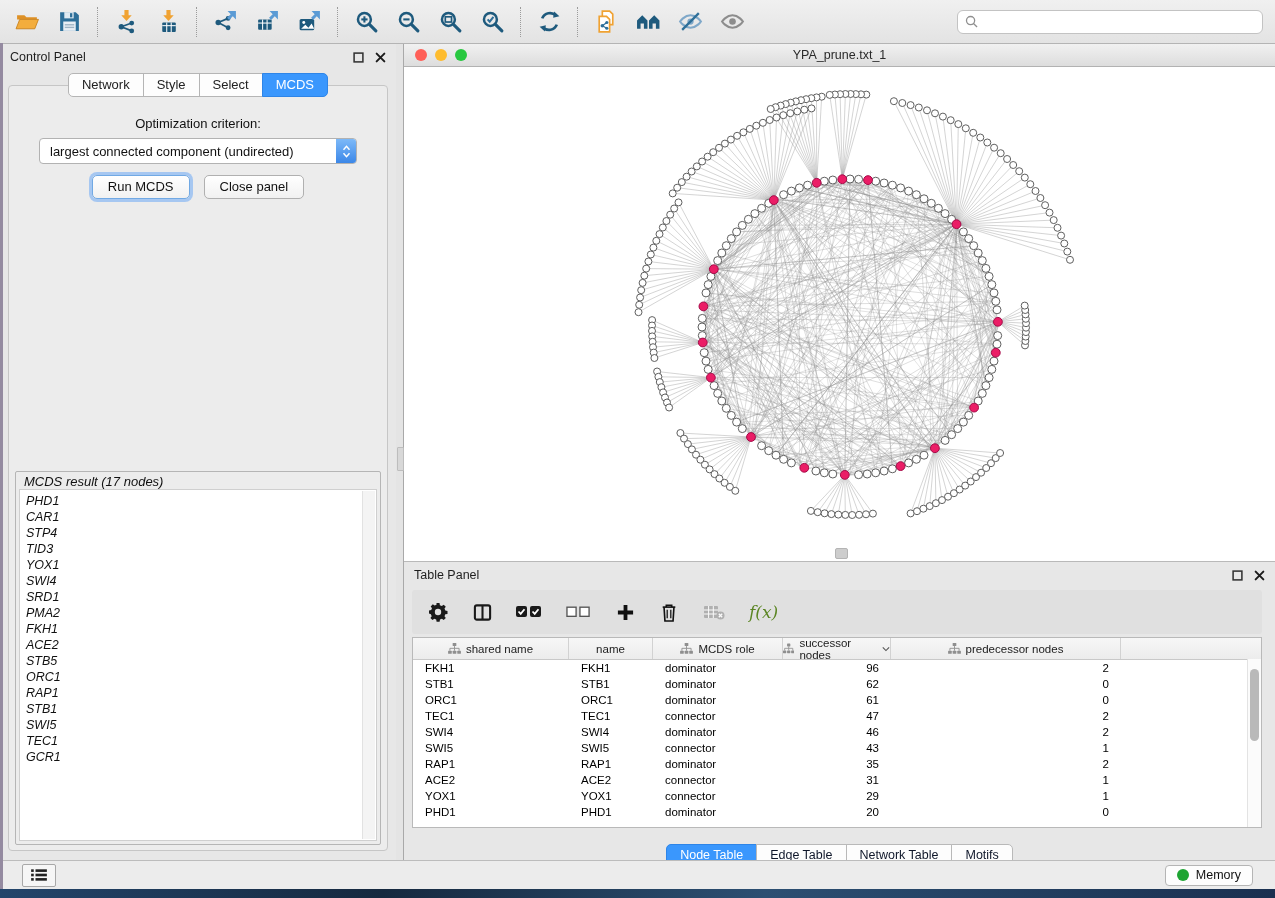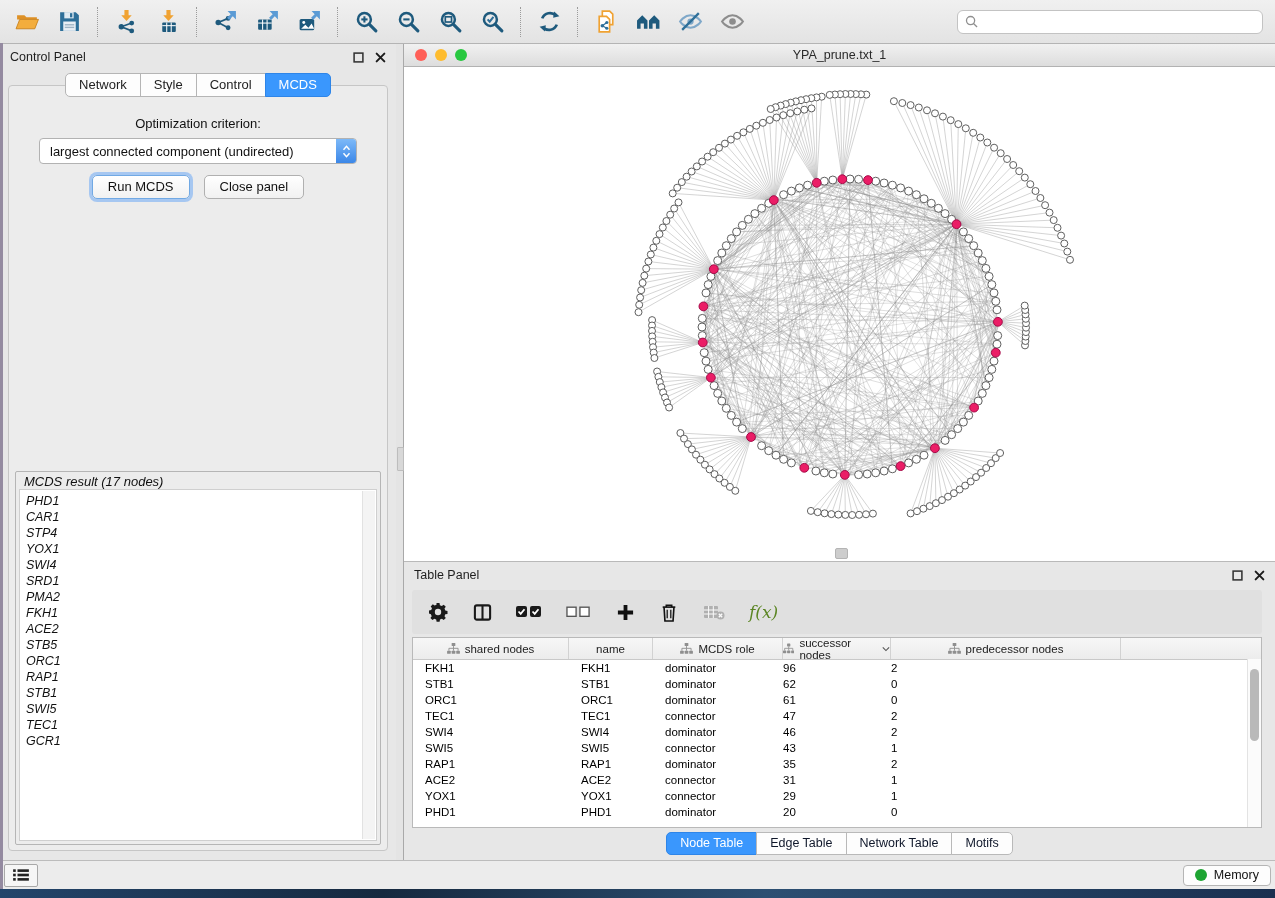--- a/index.html
+++ b/index.html
@@ -70,32 +70,32 @@
   .tp-tool.disabled{opacity:.9;}
   .fx{font:italic 17px "DejaVu Serif",serif;color:#4d7c0f;}
 
   .ntable{margin:3px 13px 0 8px;background:#fff;border:1px solid #b9b9b9;height:189px;flex:0 0 189px;position:relative;overflow:hidden;}
   .thead{height:21px;display:flex;background:linear-gradient(#f7f7f7,#ececec);border-bottom:1px solid #c9c9c9;}
   .th{display:flex;align-items:center;justify-content:center;gap:5px;border-right:1px solid #d2d2d2;font-size:11.5px;color:#1c1c1c;box-sizing:border-box;}
   .th svg.site{width:13px;height:11px;}
   .th svg.sort{width:9px;height:6px;margin-left:2px;}
   .tr{height:16px;display:flex;}
   .td{font-size:11.5px;color:#000;box-sizing:border-box;padding-left:12px;line-height:16px;white-space:nowrap;overflow:hidden;}
-  .td.num{padding-left:0;padding-right:12px;}
+  .td.num{text-align:right;padding-left:0;padding-right:12px;}
   .vscroll{position:absolute;top:21px;right:0;bottom:0;width:13px;background:#fbfbfb;border-left:1px solid #e3e3e3;}
   .vthumb{position:absolute;top:10px;left:2px;width:9px;height:72px;background:#b9b9b9;border-radius:5px;}
 
-  .ttab-row{display:flex;justify-content:center;margin-top:4px;}
+  .ttab-row{display:flex;justify-content:center;margin-top:16px;}
   .ttab{font:12.5px "Liberation Sans",sans-serif;padding:3px 13px 4px;background:#fdfdfd;border:1px solid #b9b9b9;margin-left:-1px;color:#0f172a;}
   .ttab:first-child{border-radius:5px 0 0 5px;margin-left:0;}
   .ttab:last-child{border-radius:0 5px 5px 0;}
   .ttab.active{background:#3a97fd;border-color:#2e85e8;color:#fff;}
 
   
-  .statusbar{height:28px;flex:0 0 28px;background:#ececec;border-top:1px solid #bcbcbc;display:flex;align-items:center;padding:0 4px;}
+  .statusbar{height:28px;flex:0 0 28px;background:#ececec;border-top:1px solid #bcbcbc;display:flex;align-items:center;padding:0 22px;}
   .menu-btn{width:32px;height:21px;background:#f6f6f6;border:1px solid #a8a8a8;border-radius:2px;display:flex;align-items:center;justify-content:center;}
   .menu-btn svg{width:18px;height:14px;}
   .memory-btn{margin-left:auto;display:flex;align-items:center;gap:7px;background:#fdfdfd;border:1px solid #b5b5b5;border-radius:4px;padding:2px 11px 3px;font-size:12.5px;color:#111;}
   .mem-dot{width:12px;height:12px;border-radius:50%;background:#1da432;}
   .desktop-strip{height:9px;flex:0 0 9px;background:linear-gradient(90deg,#23456b,#16293f 30%,#2c4f72 60%,#1a3050);}
 </style>
 </head>
 <body>
 
 <div class="app">
@@ -272,21 +272,21 @@
           <span>
               <svg viewBox="0 0 10 10">
                 <path d="M1.5 1.5l7 7M8.5 1.5l-7 7" stroke="#1b1b1b" stroke-width="1.8" stroke-linecap="round"></path>
               </svg>
             </span>
         </span>
       </div>
       <div class="ctab-row" id="control-tabs">
           <button class="ctab">Network</button>
           <button class="ctab">Style</button>
-          <button class="ctab">Control</button>
+          <button class="ctab">Select</button>
           <button class="ctab active">MCDS</button>
         </div>
       <div class="ctab-content">
         <div class="opt-label">Optimization criterion:</div>
         <div class="dropdown">
           <span class="dd-text">largest connected component (undirected)</span>
           <span class="dd-stepper">
             <svg viewBox="0 0 10 7">
                 <path d="M1.5 5.5L5 1.5 8.5 5.5" fill="none" stroke="#fff" stroke-width="1.7"></path>
               </svg>
@@ -298,20 +298,21 @@
         <div class="btn-row">
           <button class="pbtn focused">Run MCDS</button>
           <button class="pbtn">Close panel</button>
         </div>
         <div class="mcds-fieldset">
           <div class="mcds-legend">MCDS result (17 nodes)</div>
           <div class="mcds-list" id="mcds-list">
             <div class="mcds-item">PHD1</div>
               <div class="mcds-item">CAR1</div>
               <div class="mcds-item">STP4</div>
+              <div class="mcds-item">TID3</div>
               <div class="mcds-item">YOX1</div>
               <div class="mcds-item">SWI4</div>
               <div class="mcds-item">SRD1</div>
               <div class="mcds-item">PMA2</div>
               <div class="mcds-item">FKH1</div>
               <div class="mcds-item">ACE2</div>
               <div class="mcds-item">STB5</div>
               <div class="mcds-item">ORC1</div>
               <div class="mcds-item">RAP1</div>
               <div class="mcds-item">STB1</div>
@@ -1255,21 +1256,21 @@
               <div class="th" style="width: 156px;">
                 <svg class="site" viewBox="0 0 14 12">
                   <g fill="#8f8f8f">
                     <rect x="5" y="0" width="4" height="3.4" rx="0.6"></rect>
                     <rect x="0" y="8.4" width="4" height="3.4" rx="0.6"></rect>
                     <rect x="5" y="8.4" width="4" height="3.4" rx="0.6"></rect>
                     <rect x="10" y="8.4" width="4" height="3.4" rx="0.6"></rect>
                   </g>
                   <path d="M7 3.4v2.4M2 8.4V5.8h10v2.6M7 5.8v2.6" stroke="#8f8f8f" stroke-width="1" fill="none"></path>
                 </svg>
-                <span>shared nodes</span>
+                <span>shared name</span>
               </div>
               <div class="th" style="width: 84px;">
                 <span>name</span>
               </div>
               <div class="th" style="width: 130px;">
                 <svg class="site" viewBox="0 0 14 12">
                   <g fill="#8f8f8f">
                     <rect x="5" y="0" width="4" height="3.4" rx="0.6"></rect>
                     <rect x="0" y="8.4" width="4" height="3.4" rx="0.6"></rect>
                     <rect x="5" y="8.4" width="4" height="3.4" rx="0.6"></rect>

